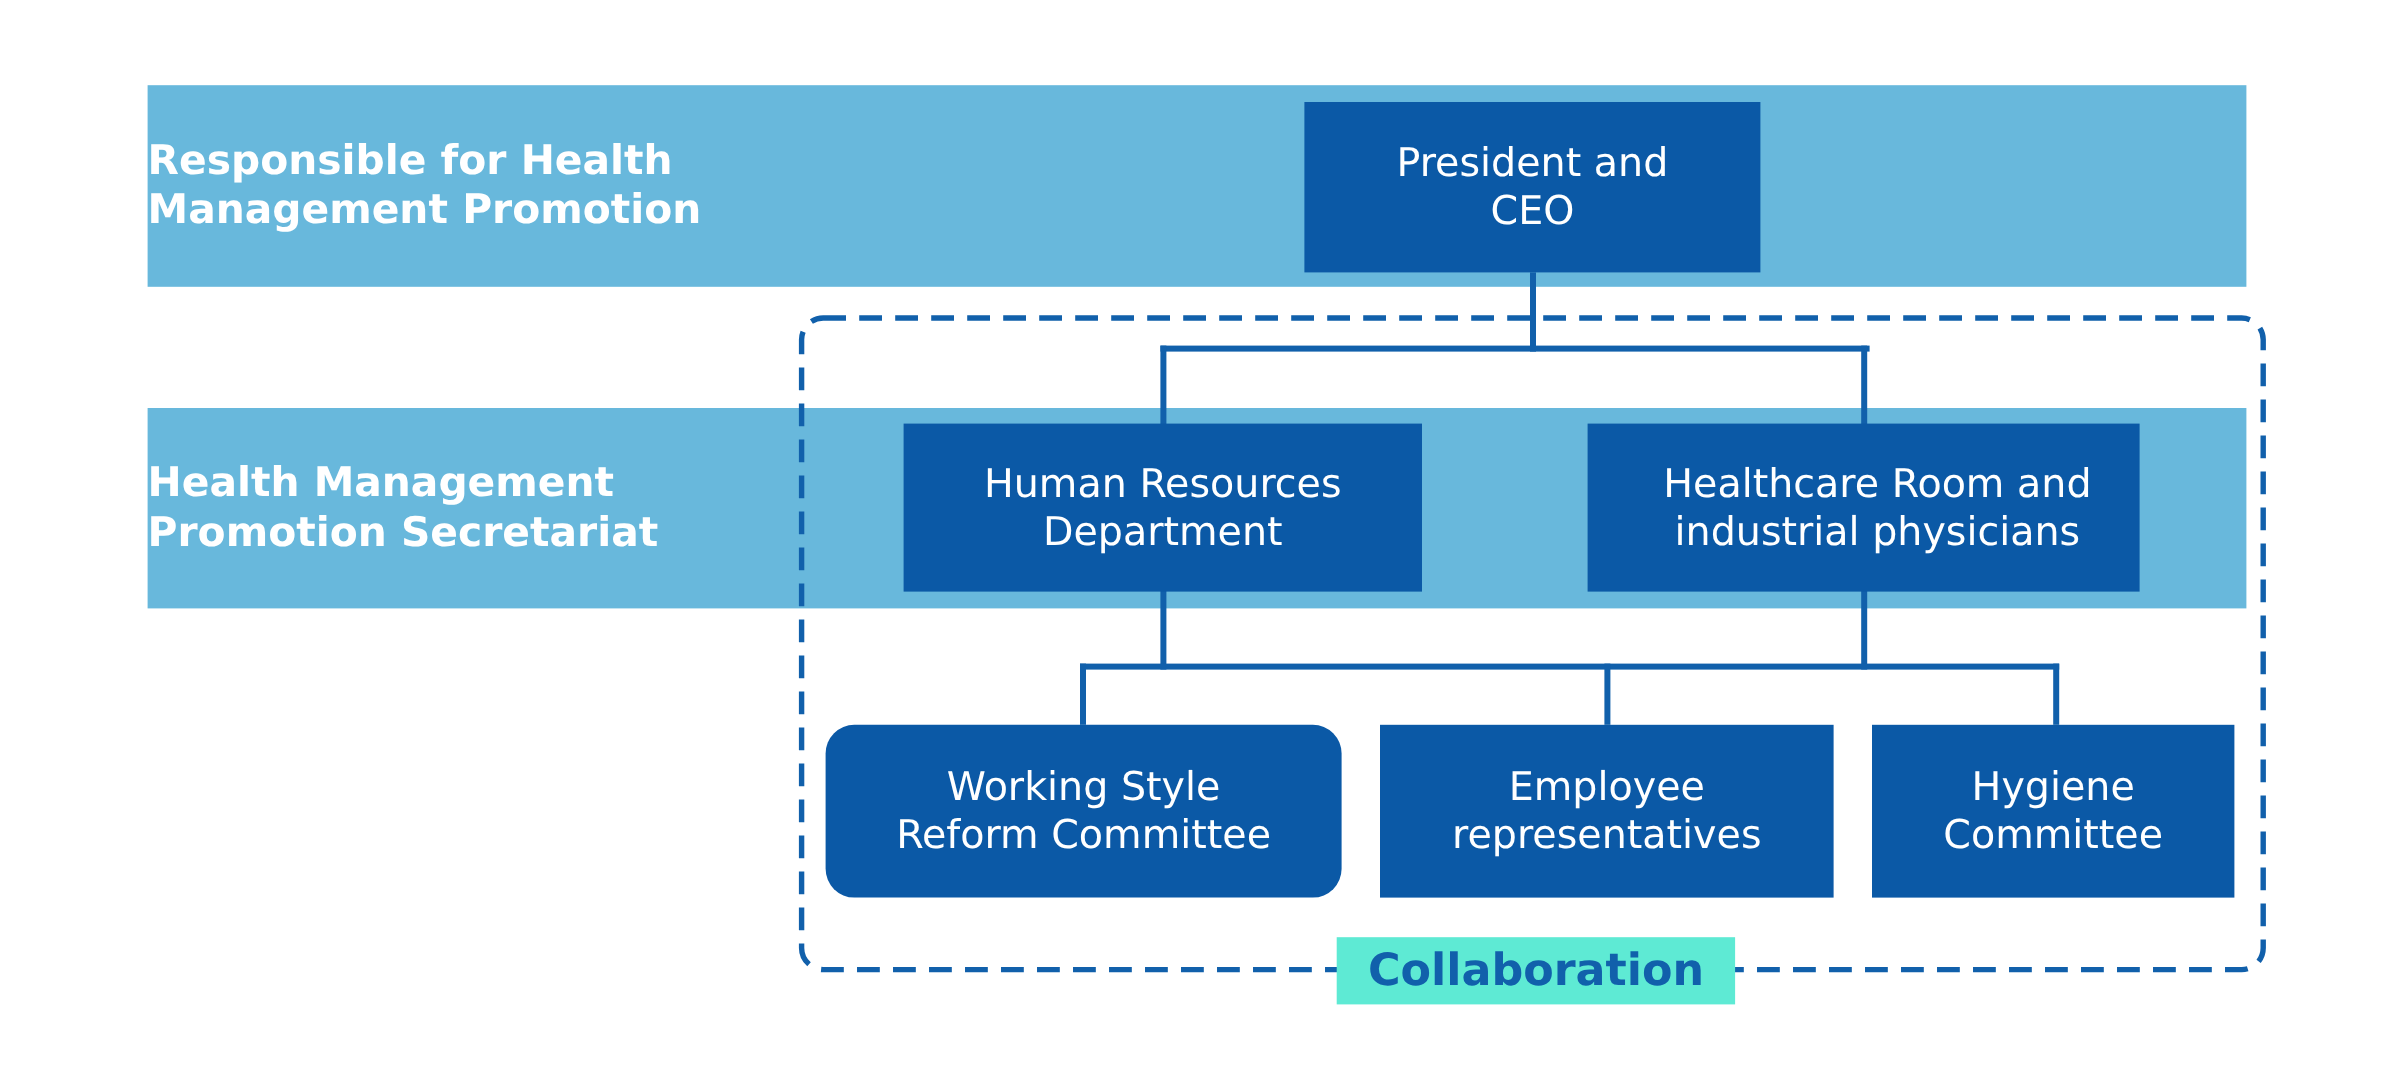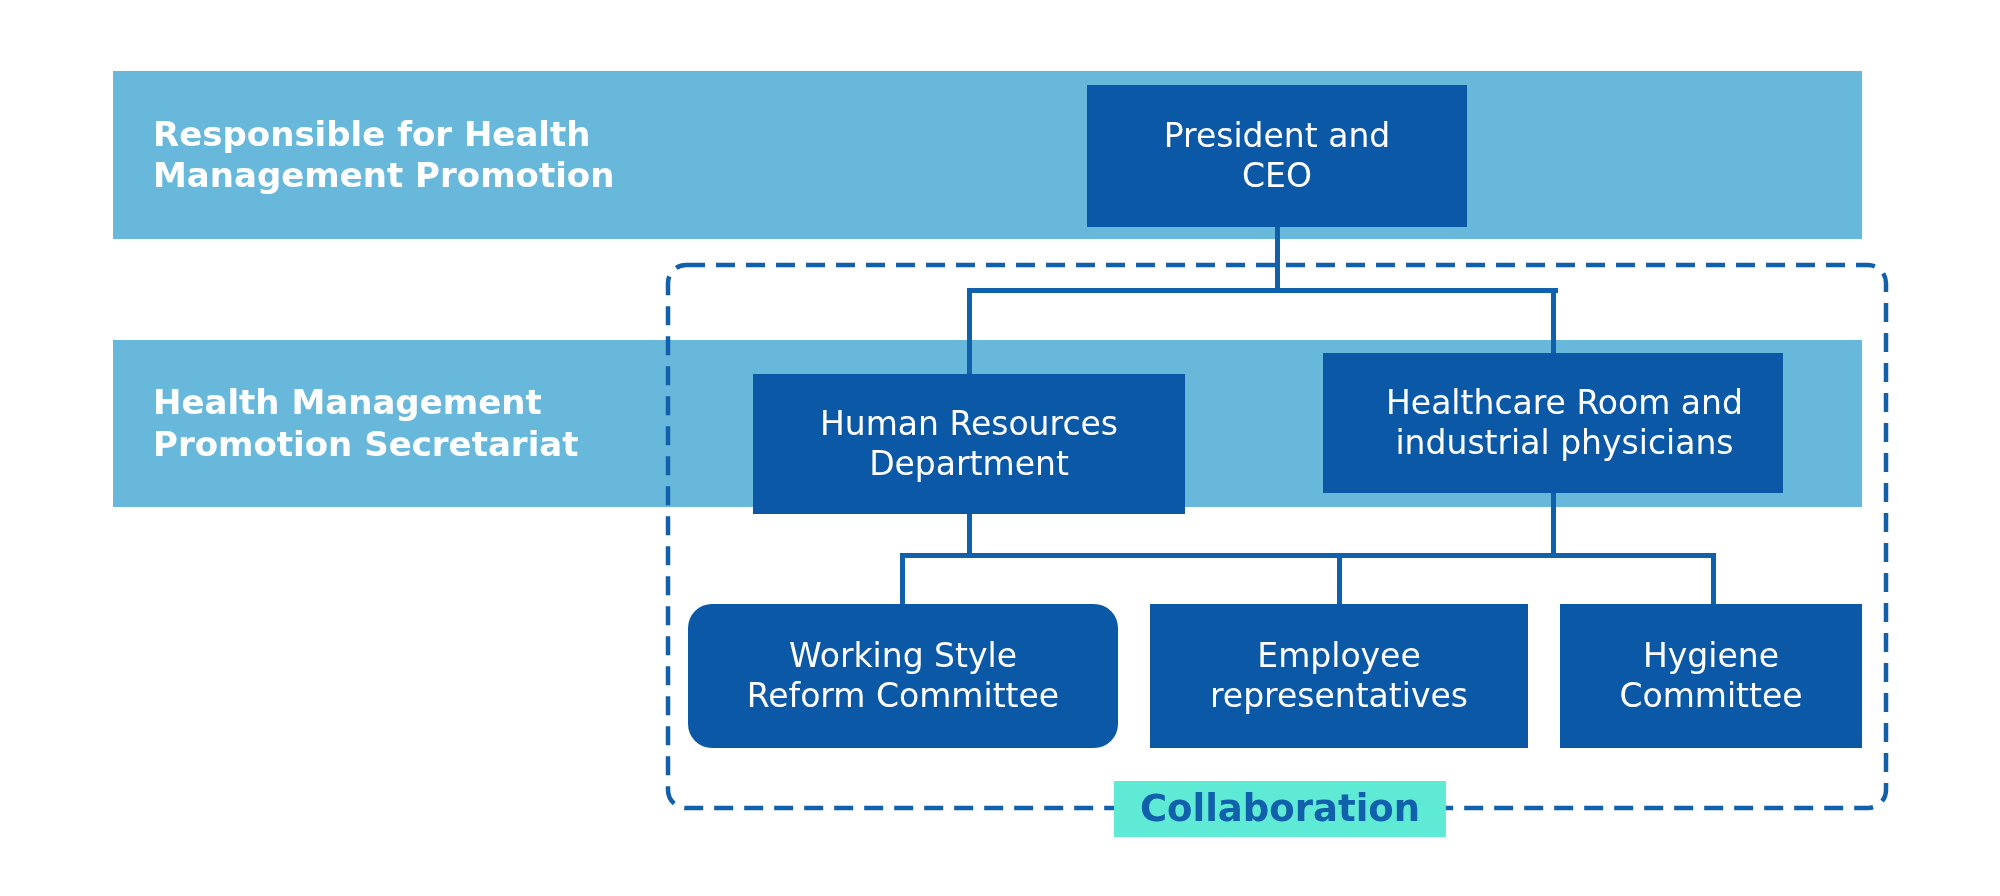--- a/index.html
+++ b/index.html
@@ -11,24 +11,24 @@
   *{margin:0;padding:0;box-sizing:border-box;}
   html,body{background:#ffffff;}
   body{
     width:2000px;height:896px;position:relative;overflow:hidden;
     font-family:"DejaVu Sans","Liberation Sans",sans-serif;
   }
   .canvas{position:absolute;inset:0;width:2000px;height:896px;}
 
   
   .band{
-    position:absolute;left:113px;width:1749px;
+    position:absolute;left:123px;width:1749px;
     background:var(--band-blue);
     display:flex;flex-direction:column;justify-content:center;
-    padding-left:40px;z-index:0;
+    z-index:0;
   }
   .band-label{
     color:var(--text-white);font-weight:bold;font-size:34px;line-height:1.22;
     letter-spacing:0px;
   }
 
   
   .dashed-layer{position:absolute;inset:0;z-index:1;}
 
   
@@ -78,21 +78,21 @@
   <div class="connector" style="left:900px;top:553px;width:816px;height:5px;"></div>
   <div class="connector" style="left:900px;top:553px;width:5px;height:51px;"></div>
   <div class="connector" style="left:1337px;top:553px;width:5px;height:51px;"></div>
   <div class="connector" style="left:1711px;top:553px;width:5px;height:51px;"></div>
 
   <div class="node" style="left:1087px;top:85px;width:380px;height:142px;">
     <div class="node-line">President and</div>
     <div class="node-line">CEO</div>
   </div>
 
-  <div class="node" style="left:753px;top:374px;width:432px;height:140px;">
+  <div class="node" style="left:753px;top:353px;width:432px;height:140px;">
     <div class="node-line">Human Resources</div>
     <div class="node-line">Department</div>
   </div>
 
   <div class="node" style="left:1323px;top:353px;width:460px;height:140px;padding-left:23px;">
     <div class="node-line">Healthcare Room and</div>
     <div class="node-line">industrial physicians</div>
   </div>
 
   <div class="node" style="left:688px;top:604px;width:430px;height:144px;border-radius:24px;">

